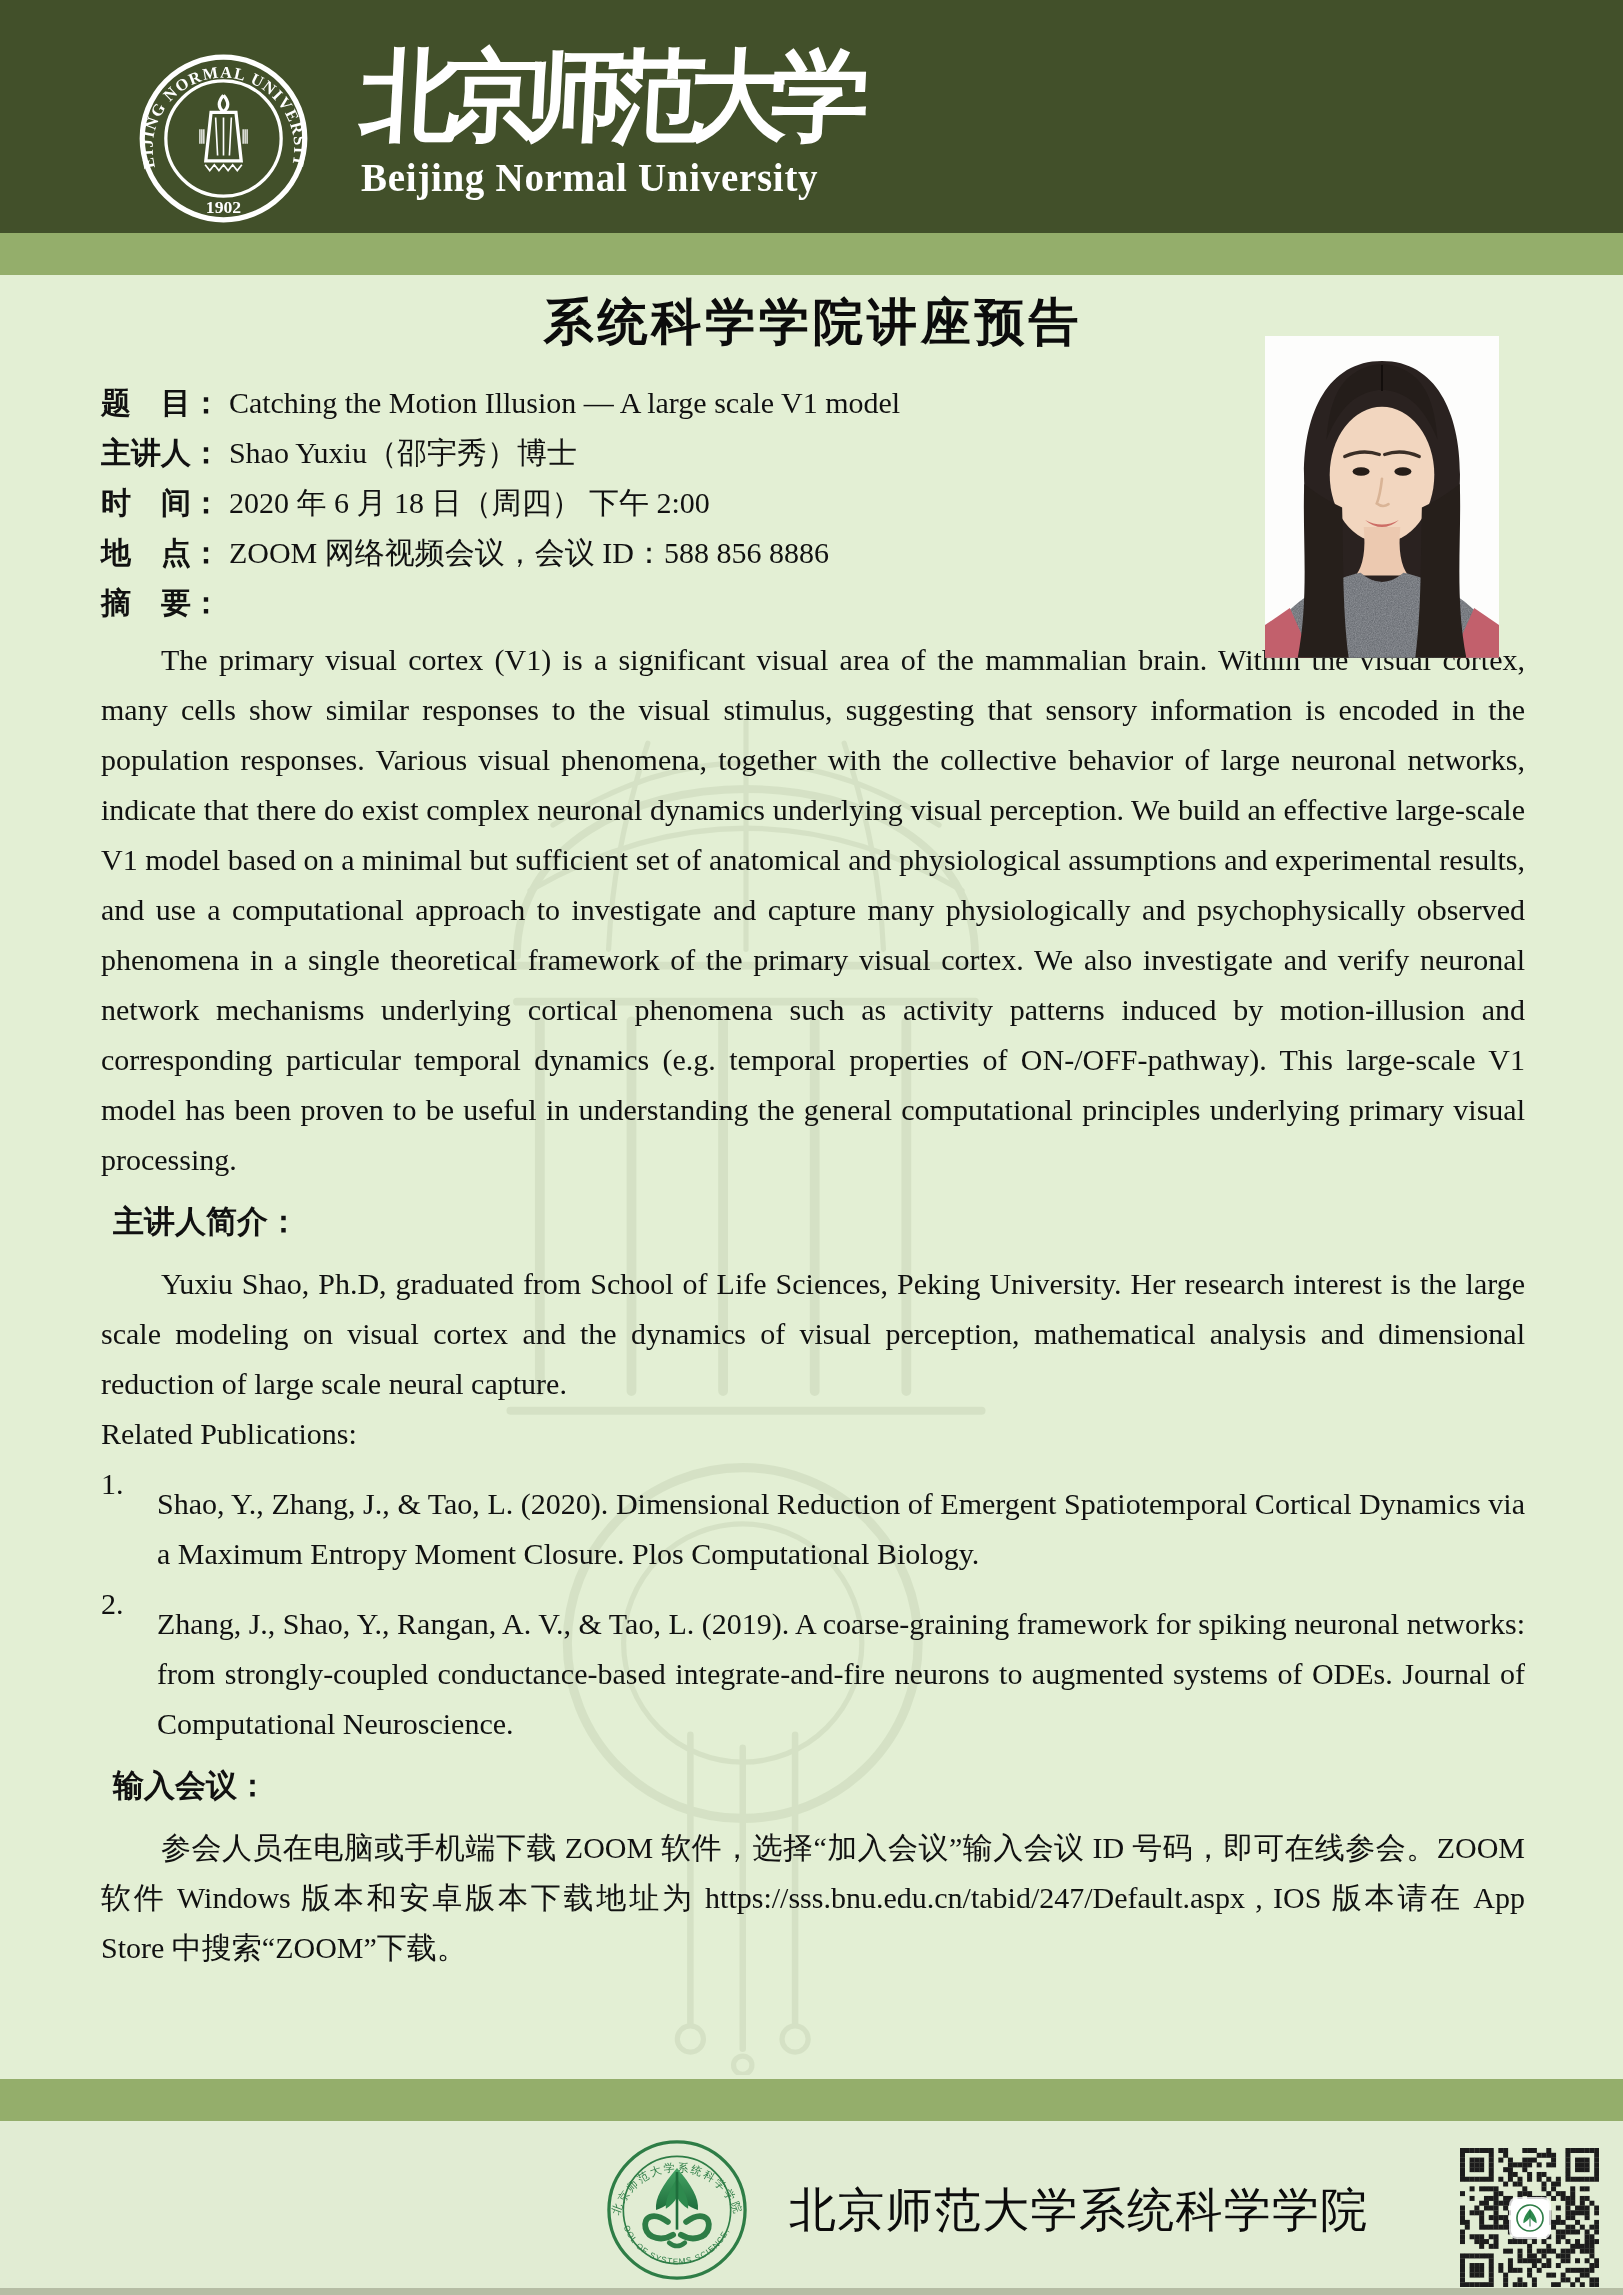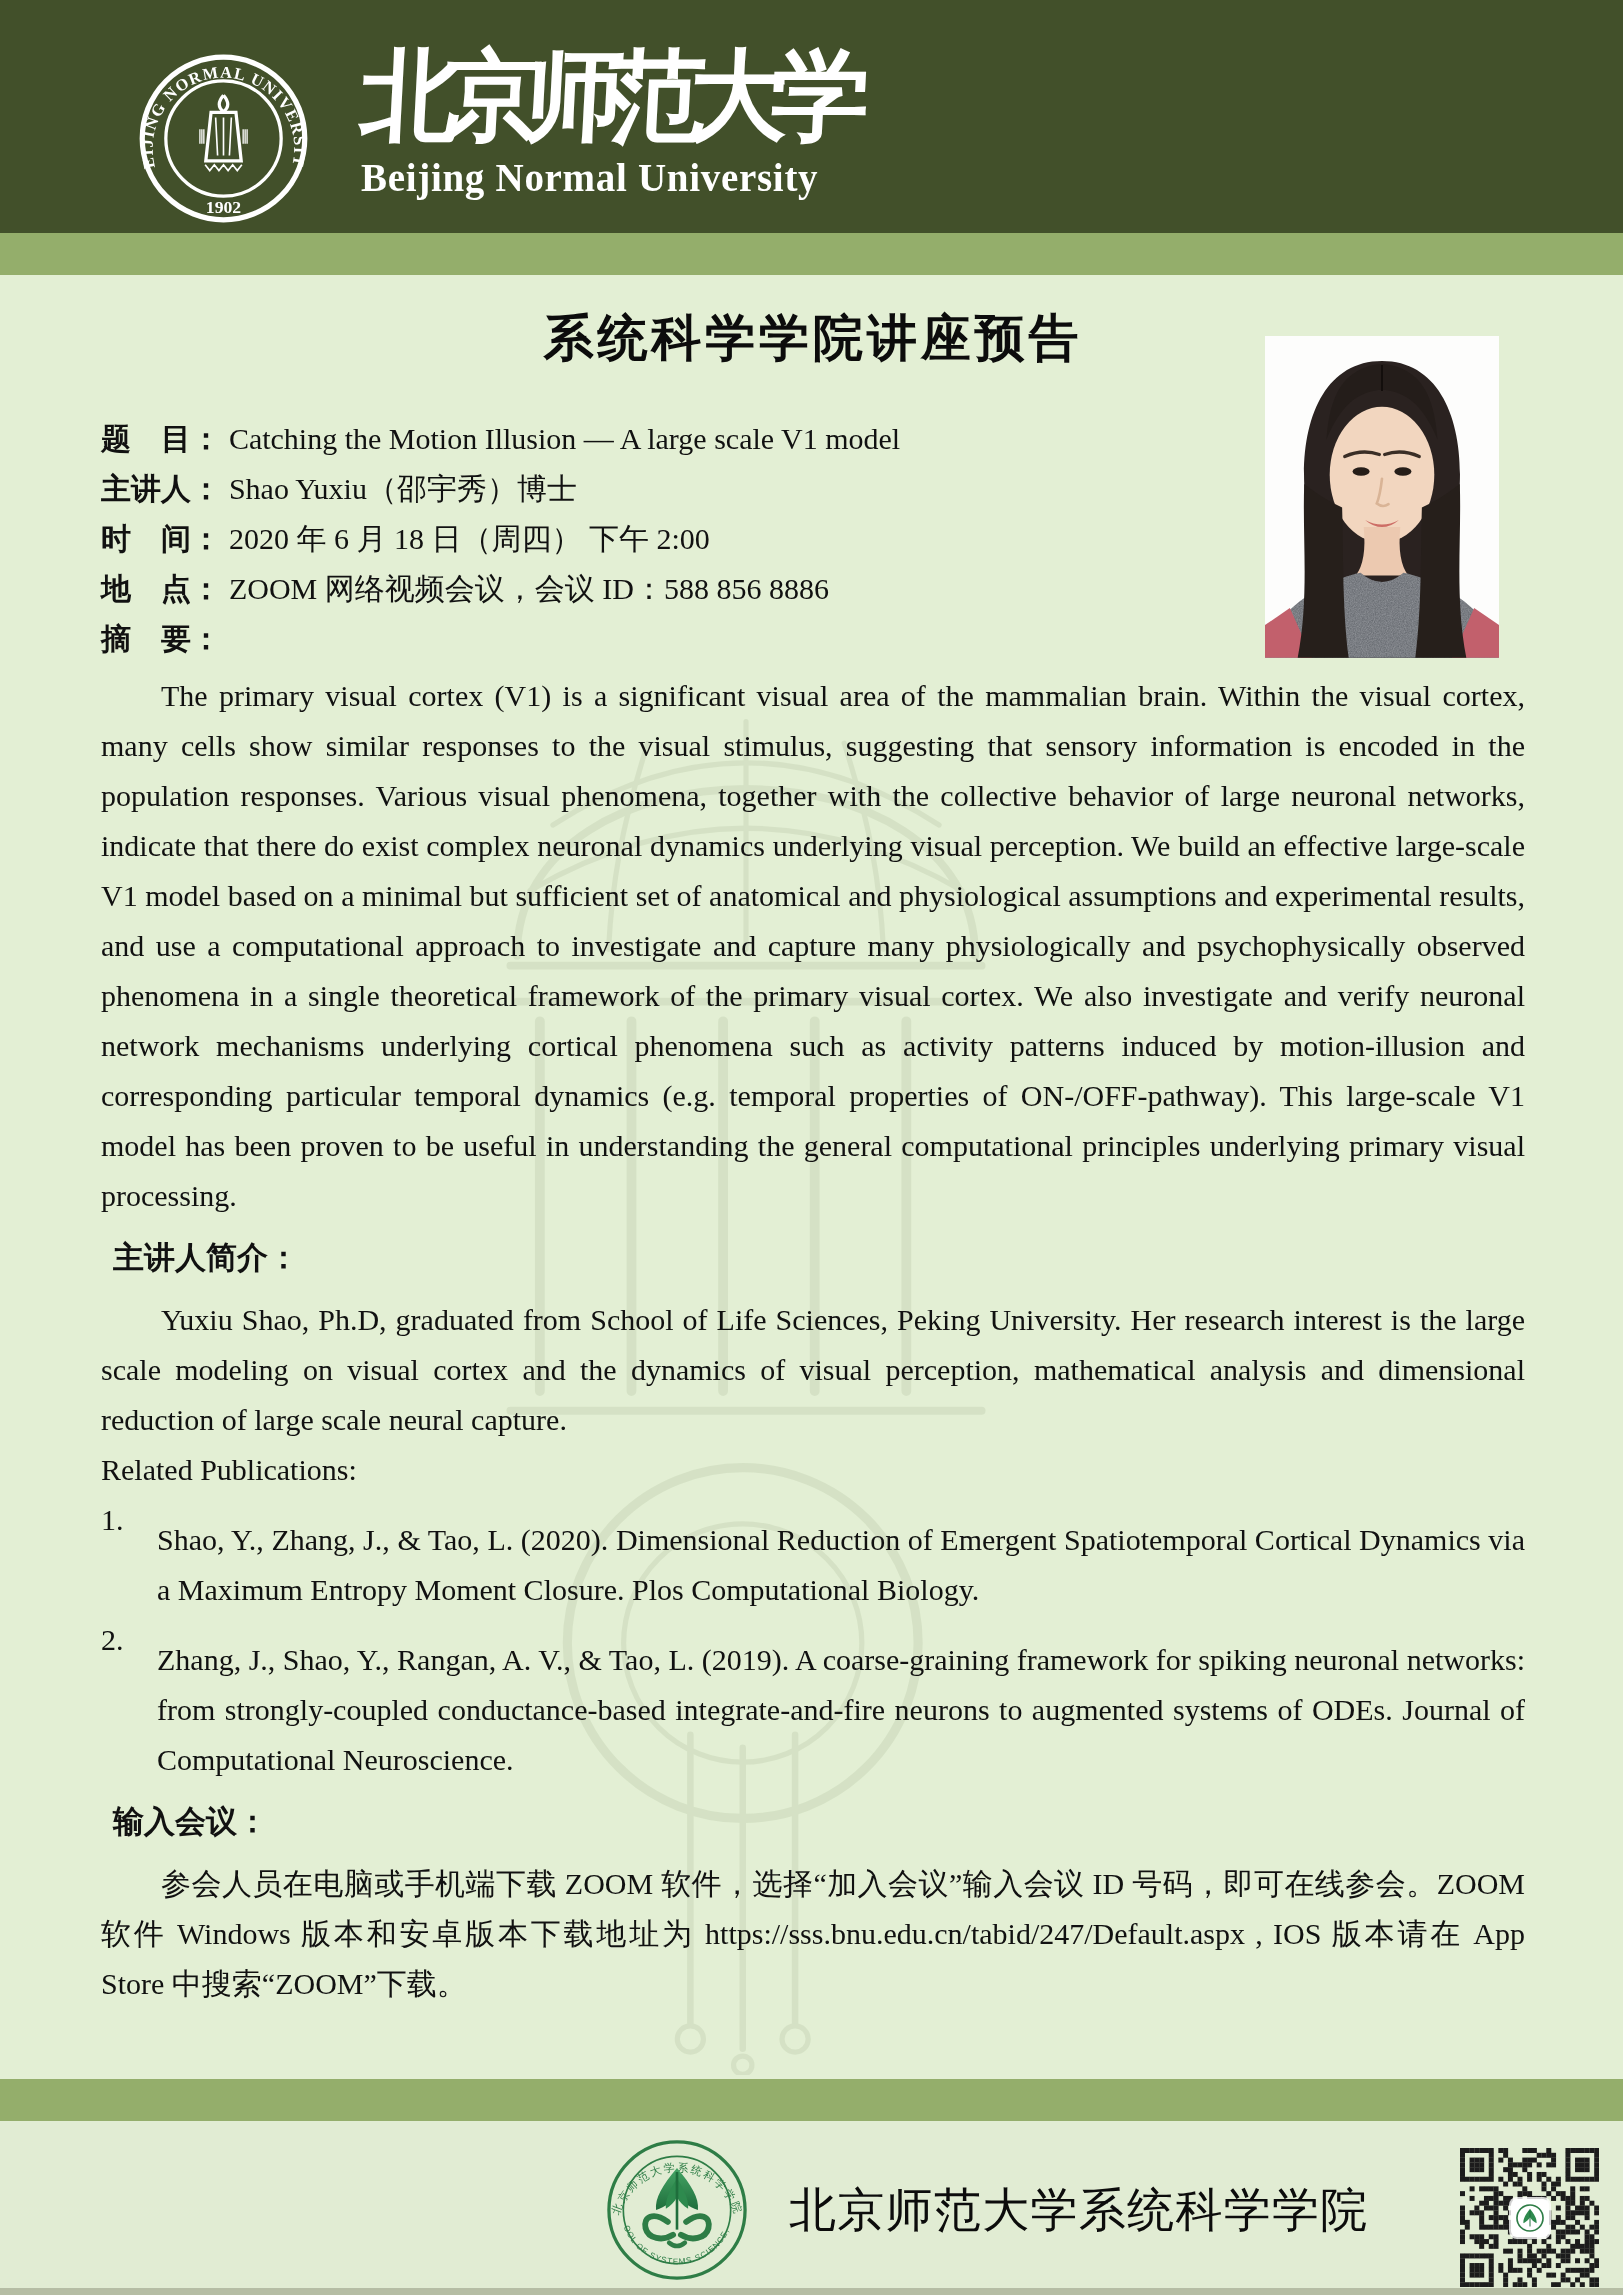--- a/index.html
+++ b/index.html
@@ -17,25 +17,25 @@
               font-size:39px; line-height:43px; letter-spacing:0.7px; margin-top:3.9px; }
 
   .stripe { position:absolute; left:0; width:1623px; height:42px; background:#94ae6b; }
   .stripe.top { top:233px; }
   .stripe.bot { top:2079px; }
 
   
   .watermark { position:absolute; left:412px; top:609px; opacity:0.10; pointer-events:none; }
 
   
-  .main { position:absolute; top:283px; left:0; width:1623px; box-sizing:border-box;
+  .main { position:absolute; top:267px; left:0; width:1623px; box-sizing:border-box;
           padding:0 98px 0 101px; }
   .page-title { margin:21px 0 0 0; text-align:center; font-family:"Liberation Sans", sans-serif;
                 font-weight:bold; font-size:50px; line-height:68px; letter-spacing:3.9px; color:#0c0c0c; }
-  .fields { margin-top:42px; }
+  .fields { margin-top:22px; }
   .frow { font-size:30px; line-height:50px; white-space:nowrap; }
   .flabel { font-family:"Liberation Sans", sans-serif; font-weight:bold; }
   .fvalue { font-family:"Liberation Serif", serif; margin-left:7.9px; }
 
   .para { font-size:30px; line-height:50px; text-align:justify; margin:0; }
   .indent { text-indent:60px; }
   .sec-heading { font-family:Liberation Serif, serif; font-weight:bold;
                  font-size:31px; line-height:50px; margin:12px; }
   .pub { display:flex; }
   .pub-num { flex:0 0 56px; font-size:30px; line-height:50px; }

